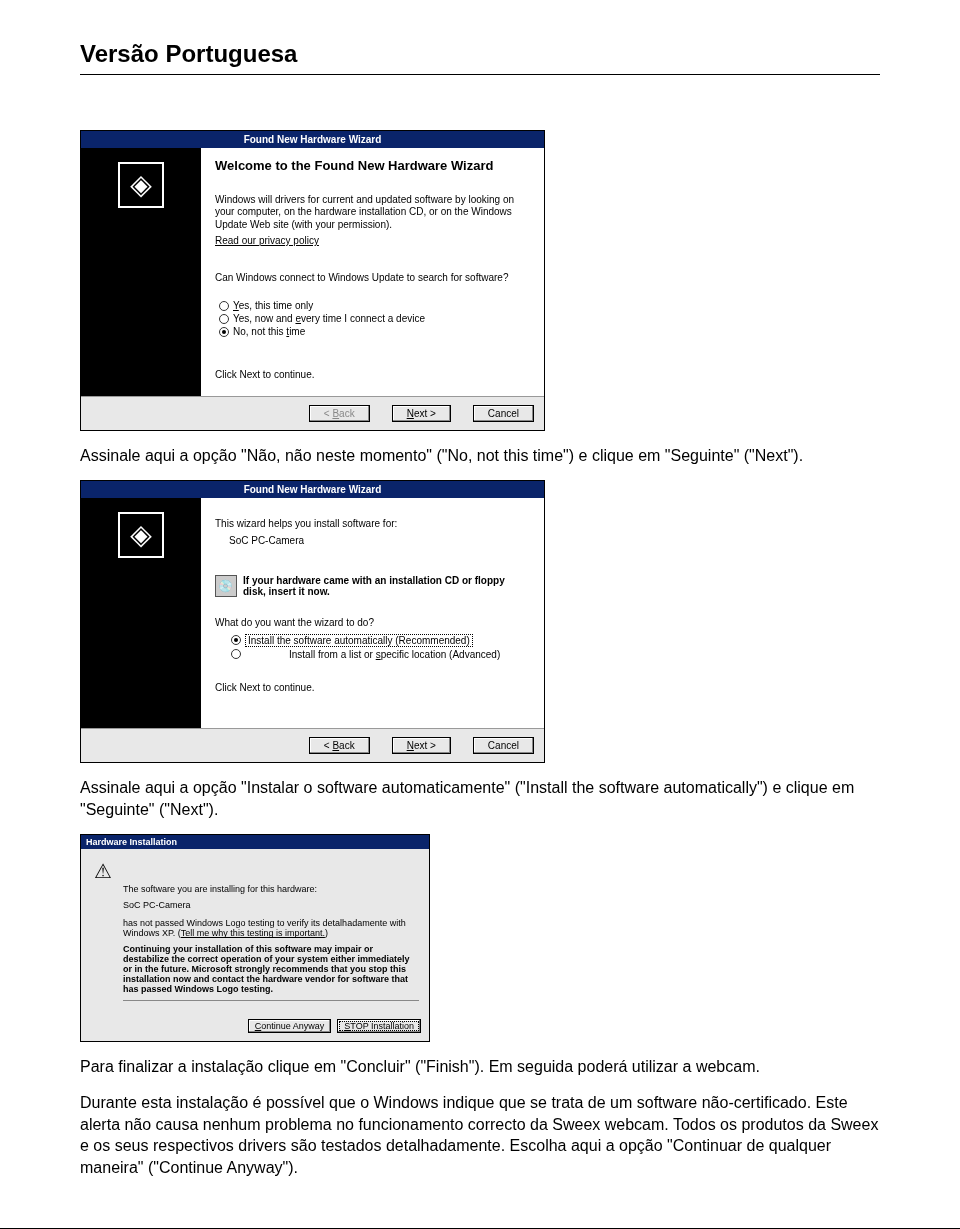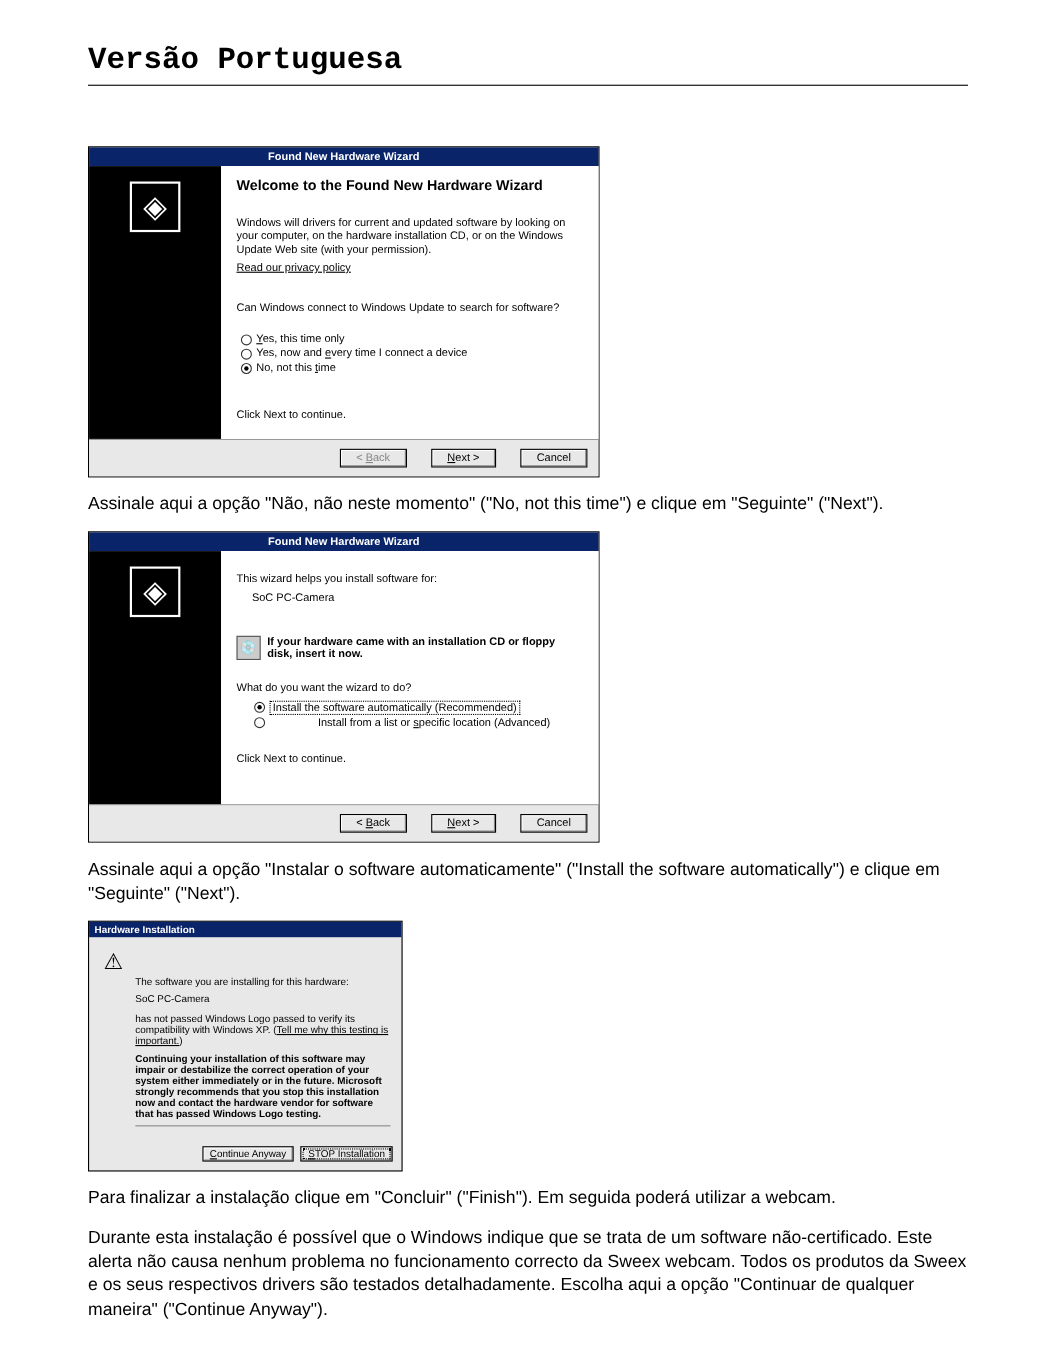--- a/index.html
+++ b/index.html
@@ -1,18 +1,18 @@
 <!DOCTYPE html>
 <html><head>
 <meta charset="utf-8">
 <style>
   * { box-sizing: border-box; margin: 0; padding: 0; }
   body { font-family: Arial, Helvetica, sans-serif; background: #fff; width: 960px; margin: 0 auto; color: #000; font-size: 13px; }
   .page { padding: 40px 80px 0 80px; }
-  .page-header { font-family: Liberation Mono, monospace; font-weight: bold; font-size: 28px; margin-bottom: 6px; font-stretch: condensed; }
+  .page-header { font-family: Liberation Sans, sans-serif; font-weight: bold; font-size: 24px; margin-bottom: 6px; font-stretch: condensed; }
   .header-rule { border: none; border-top: 1px solid #000; margin-bottom: 55px; }
   .body-text { font-family: "Arial Narrow", Arial, sans-serif; font-size: 16px; line-height: 1.35; margin: 14px 0; font-stretch: condensed; }
   
   
   .dialog { border: 1px solid #000; background: #e8e8e8; margin: 6px 0 10px 0; font-family: Tahoma, Arial, sans-serif; font-size: 10px; color: #000; }
   .titlebar { background: #0a246a; color: #fff; padding: 3px 6px; font-weight: bold; font-size: 10px; text-align: center; }
   .wizard-body { display: flex; background: #fff; }
   .wizard-left { width: 120px; background: #000; display: flex; align-items: flex-start; justify-content: center; padding-top: 14px; }
   .wizard-icon { width: 46px; height: 46px; border: 2px solid #fff; display:flex; align-items:center; justify-content:center; }
   .wizard-icon span { color:#fff; font-size:28px; line-height:1; }
@@ -29,21 +29,21 @@
   .btn.disabled { color:#888; }
   .gap { height:10px; }
   .und { text-decoration: underline; }
 
   
   .device { margin-left: 14px; margin-top:4px; margin-bottom:10px; }
   .cd-row { font-weight:bold; font-size:10px; display:flex; align-items:flex-start; gap:6px; margin: 8px 0 10px 0; }
   .cd-icon { width:22px; height:22px; border:1px solid #555; background:#ccc; flex-shrink:0; display:flex;align-items:center;justify-content:center; font-size:12px;}
   
   
-  .small-dialog { border:1px solid #000; background:#e8e8e8; width: 286px; font-family: Tahoma, Arial, sans-serif; font-size:9px; }
+  .small-dialog { border:1px solid #000; background:#e8e8e8; width: 350px; font-family: Tahoma, Arial, sans-serif; font-size:9px; }
   .small-titlebar { background:#0a246a; color:#fff; padding:2px 5px; font-weight:bold; font-size:9px; }
   .small-body { display:flex; padding:10px 10px 6px 10px; gap:8px; }
   .warn-icon { width:24px; height:24px; flex-shrink:0; display:flex; align-items:center; justify-content:center; font-size:20px; }
   .bold { font-weight:bold; }
   .small-button-row { padding:6px 8px 8px 8px; display:flex; justify-content:flex-end; gap:6px; }
   .btn-sm { background:#e8e8e8; border:1px solid #000; box-shadow: inset -1px -1px 0 #888, inset 1px 1px 0 #fff; font-size:9px; padding:1px 6px; }
   .btn-sm.focus { border:1px solid #000; outline:1px dotted #000; outline-offset:-3px; }
 
   .footer { background:#000; color:#fff; margin-top:50px; width:100%; padding:14px 80px; display:flex; align-items:center; font-family:"Arial Narrow",Arial,sans-serif; font-stretch:condensed; }
   .footer-brand { font-weight:bold; letter-spacing:1px; font-size:20px; }
@@ -143,21 +143,21 @@
   <p class="body-text">Assinale aqui a opção "Instalar o software automaticamente" ("Install the software automatically") e clique em "Seguinte" ("Next").</p>
 
   <div class="small-dialog">
     <div class="small-titlebar">Hardware Installation</div>
     <div class="small-body">
       <div class="warn-icon">⚠</div>
       <div style="flex:1;">
         <div style="margin-bottom:6px;margin-top:25px;">The software you are installing for this hardware:</div>
         <div style="margin:0 0 8px 0;">SoC PC-Camera</div>
         <div style="margin-bottom:6px;">
-          <span>has not passed Windows Logo passed to verify its compatibility with Windows XP. (</span><span class="link">Tell me why this testing is important.</span><span>)</span>
+          <span>has not passed Windows Logo testing to verify its detalhadamente with Windows XP. (</span><span class="link">Tell me why this testing is important.</span><span>)</span>
         </div>
         <div class="bold" style="margin-bottom:6px;">Continuing your installation of this software may impair or destabilize the correct operation of your system either immediately or in the future. Microsoft strongly recommends that you stop this installation now and contact the hardware vendor for software that has passed Windows Logo testing.</div>
         <hr class="hr-div">
       </div>
     </div>
     <div class="small-button-row">
       <button class="btn-sm"><span class="und">C</span>ontinue Anyway</button>
       <button class="btn-sm focus"><span class="und">S</span>TOP Installation</button>
     </div>
   </div>

